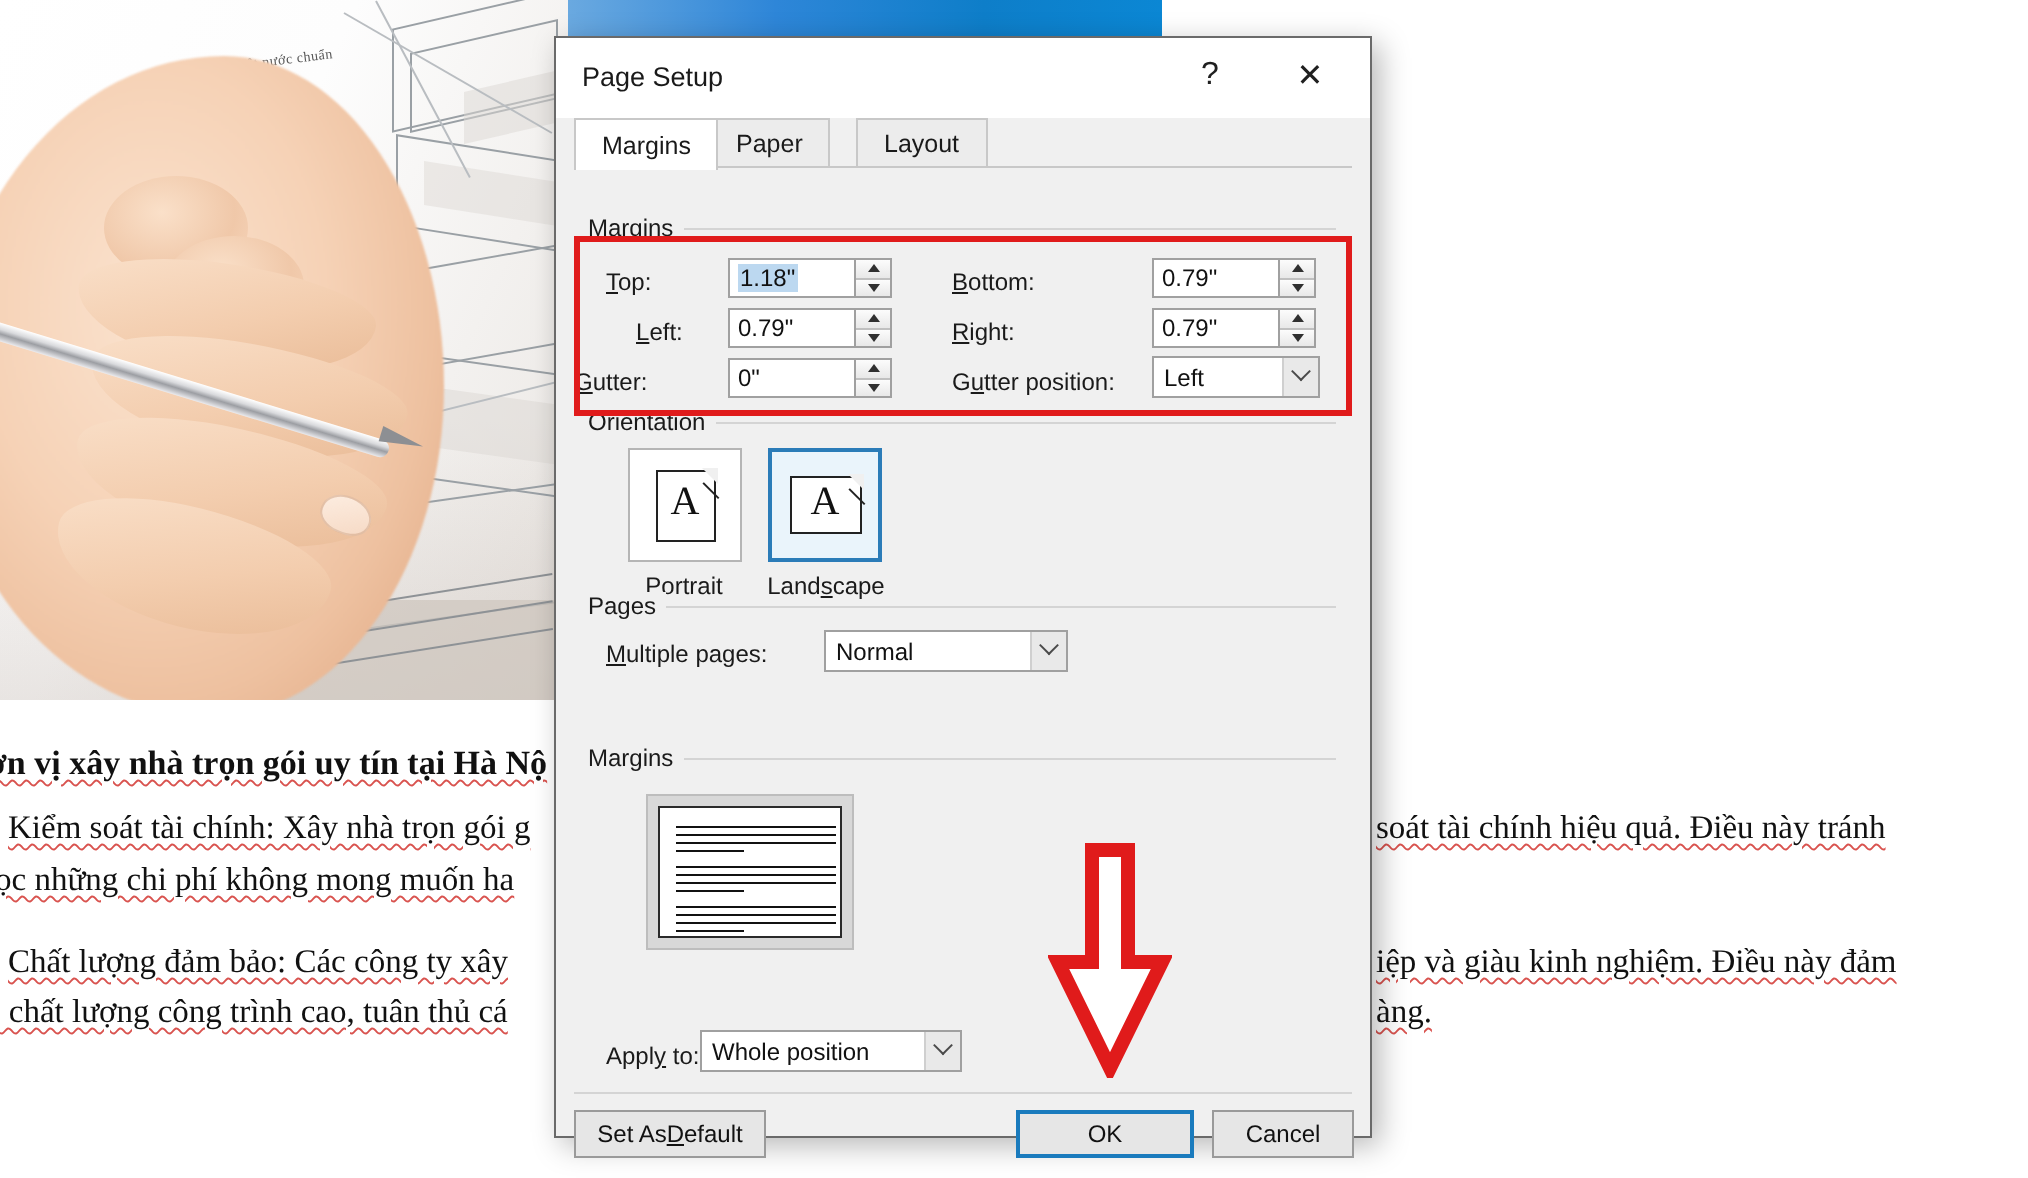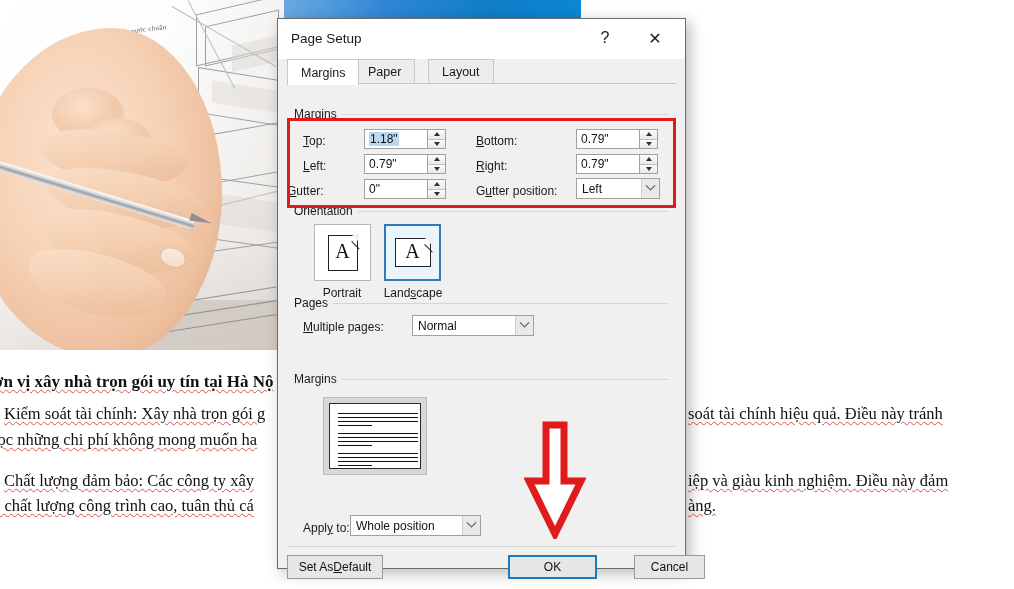--- a/index.html
+++ b/index.html
@@ -308,21 +308,21 @@
         <div class="spin-btns">
           <div>
               <i class="tri-up"></i>
             </div>
           <div>
               <i class="tri-dn"></i>
             </div>
         </div>
       </div>
 
-      <div class="fld-label" style="left:25px;top:75px;"><span class="u">L</span>eft:</div>
+      <div class="fld-label" style="left:40px;top:75px;"><span class="u">L</span>eft:</div>
       <div class="spin-wrap" style="left:86px;top:70px;">
         <div class="spin-input">0.79"</div>
         <div class="spin-btns">
           <div>
               <i class="tri-up"></i>
             </div>
           <div>
               <i class="tri-dn"></i>
             </div>
         </div>
@@ -428,21 +428,21 @@
         <div class="combo-arrow">
             <i class="chev"></i>
           </div>
       </div>
 
       <div class="footer-rule" style="top:462px;"></div>
       <div class="btn" style="left:9px;top:471px;width:96px;">
         Set As <span class="u">D</span>efault
       </div>
       <div class="btn focus" style="left:230px;top:471px;width:89px;">OK</div>
-      <div class="btn" style="left:328px;top:471px;width:71px;margin-left:28px;">Cancel</div>
+      <div class="btn" style="left:328px;top:471px;width:71px;">Cancel</div>
     </div>
   </div>
 
   <svg class="arrow-ann" style="left:524px;top:421px;" width="62" height="118" viewBox="0 0 62 118">
     <path d="M22 4 L40 4 L40 60 L57 60 L31 113 L5 60 L22 60 Z" fill="#ffffff" stroke="#e01b1b" stroke-width="7" stroke-linejoin="miter"></path>
   </svg>
 
 </div>
 
 </body></html>

